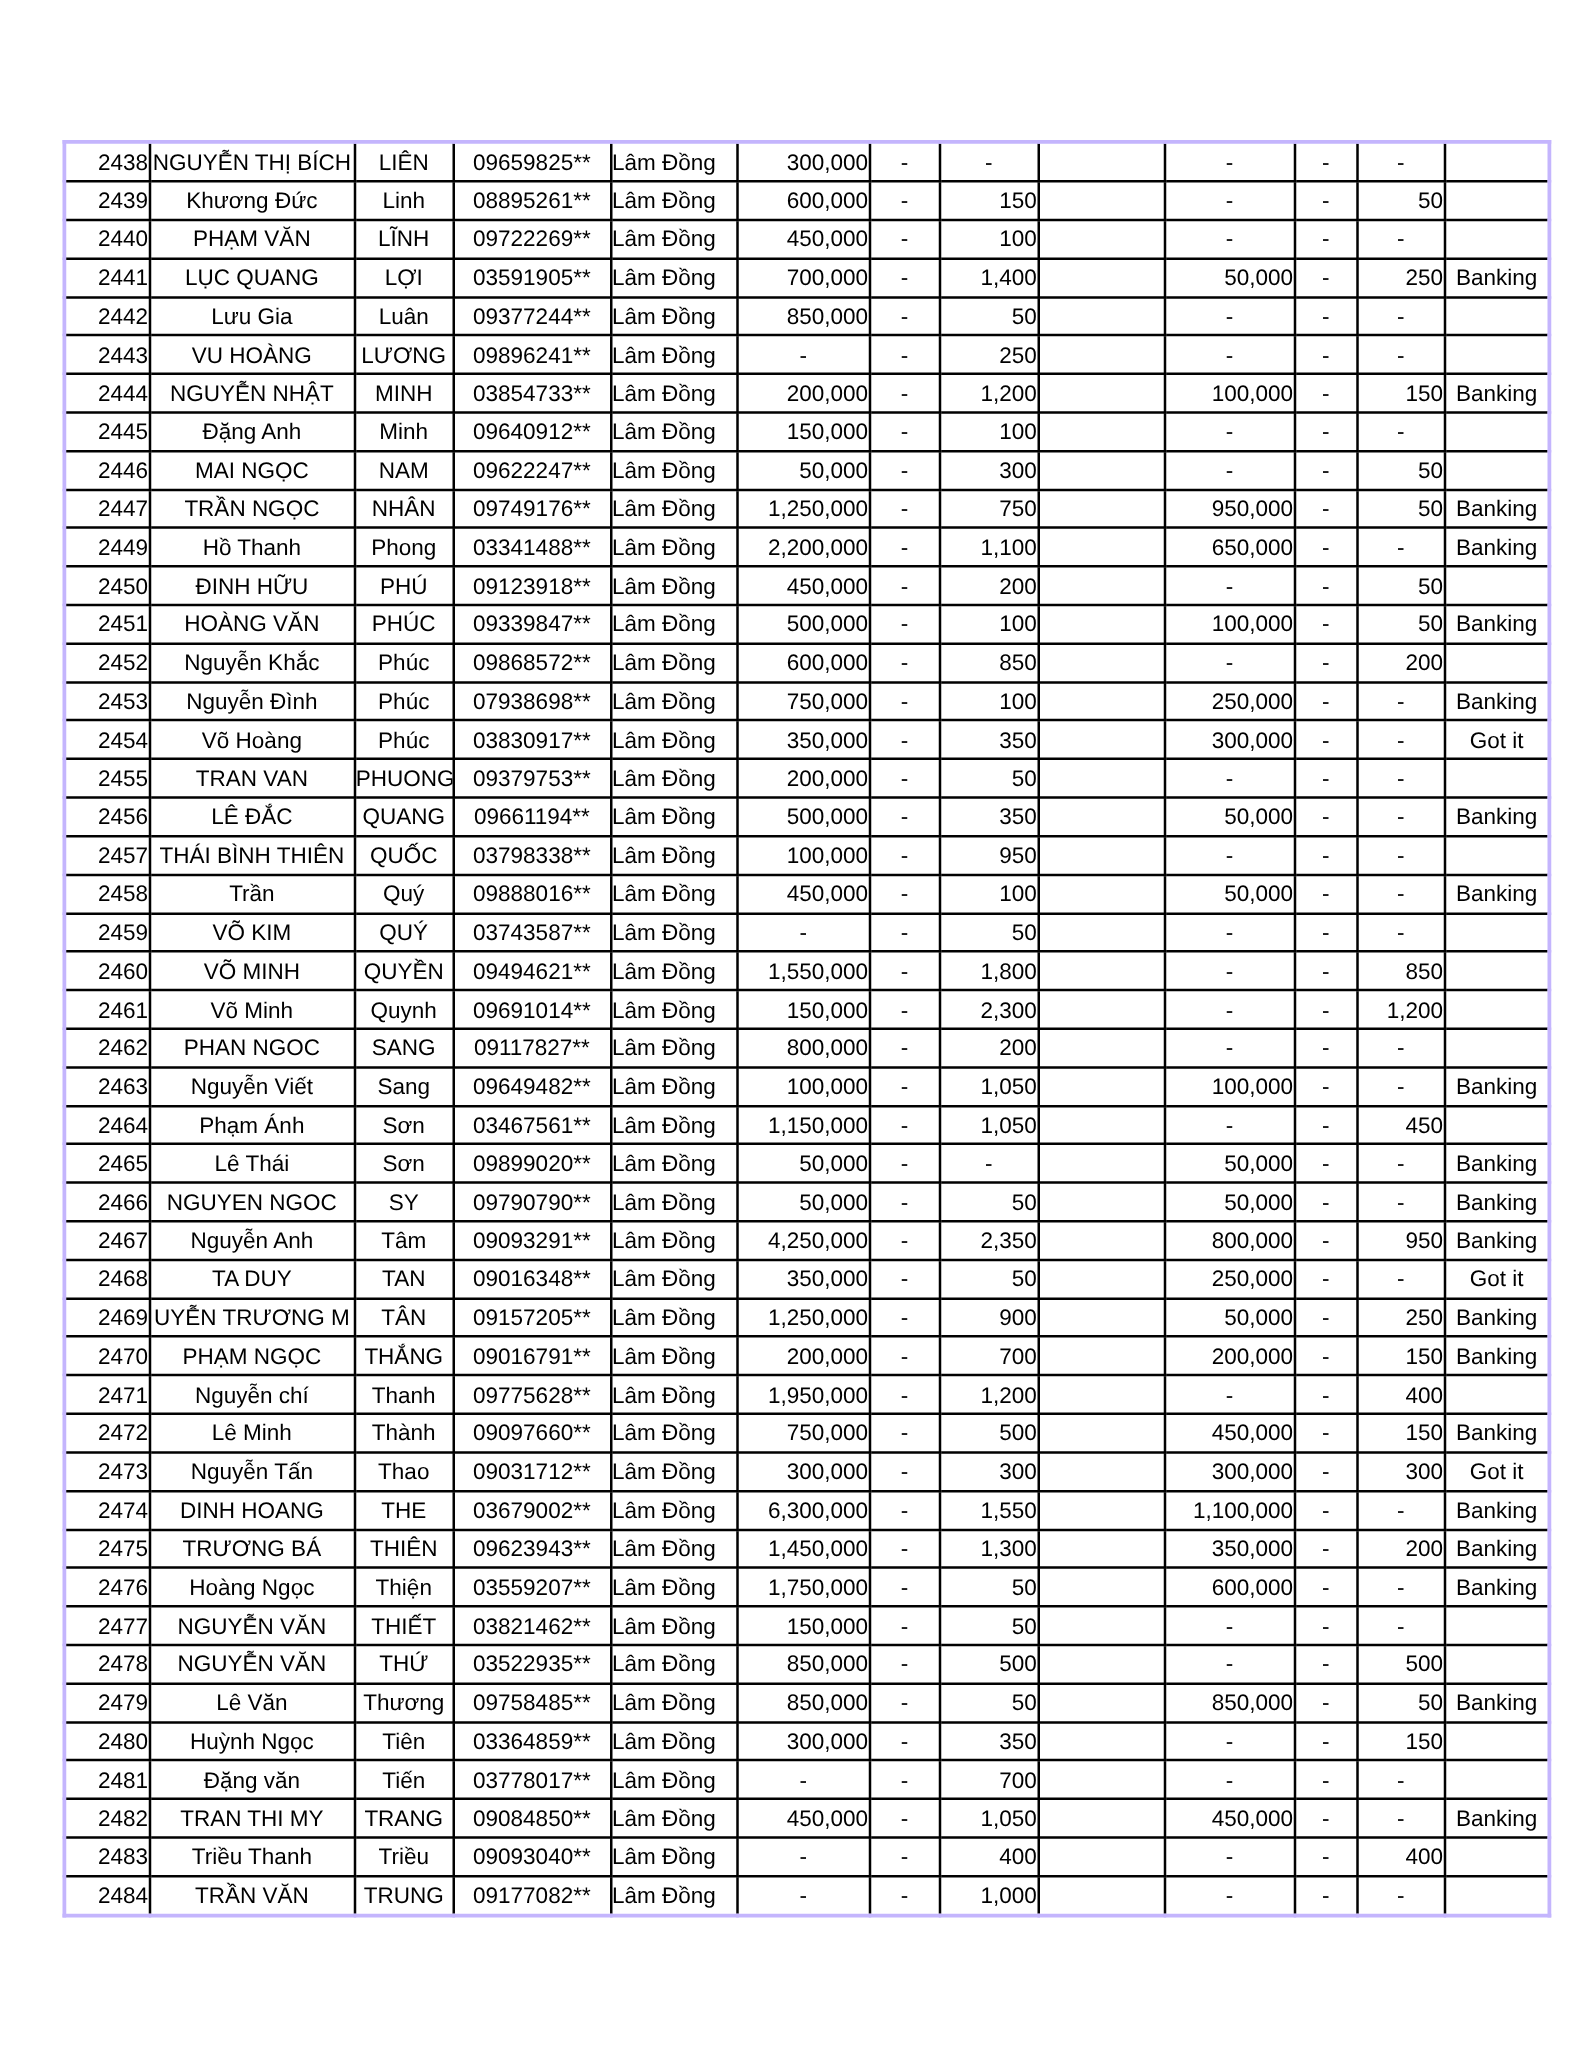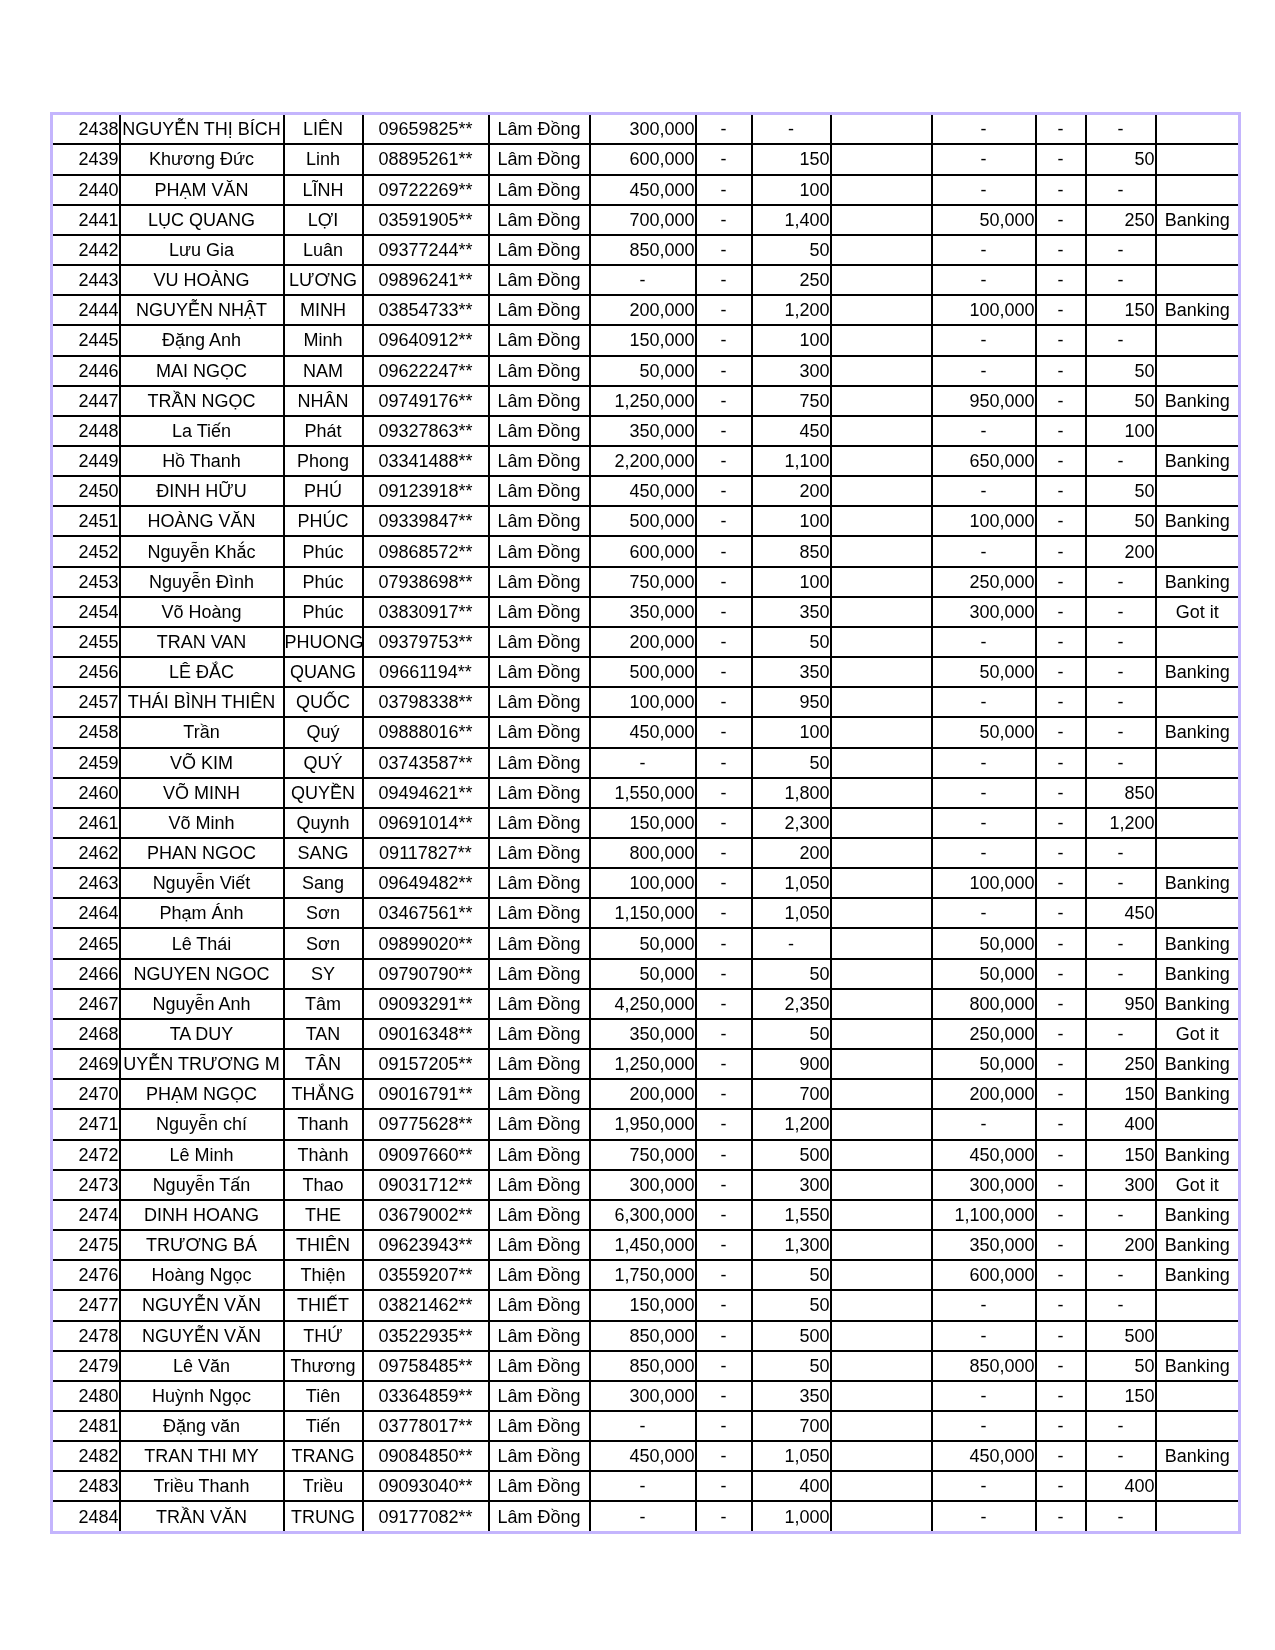--- a/index.html
+++ b/index.html
@@ -33,21 +33,21 @@
   col.w-phone{width:126px} col.w-prov{width:101px} col.w-a1{width:106px}
   col.w-d1{width:56px} col.w-a2{width:79px} col.w-blank{width:101px}
   col.w-a3{width:104px} col.w-d2{width:50px} col.w-a4{width:70px}
   col.w-status{width:84px}
   
   td.col-amount1, td.col-amount3 { border-left:3px solid #000; }
   
   td.col-id        { text-align:right; padding-right:6px; font-size:19px; }
   td.col-first_name, td.col-last_name { text-align:center; }
   td.col-phone     { text-align:center; font-size:19px; }
-  td.col-province  { text-align:center; font-size:19px; }
+  td.col-province  { text-align:left; font-size:19px; }
   td.col-amount1, td.col-amount3 { text-align:right; padding-right:8px; font-size:16px; }
   td.col-amount2, td.col-amount4 { text-align:right; padding-right:9px; font-size:17px; }
   td.col-dash1, td.col-dash2 { text-align:center; font-size:17px; }
   td.col-status    { text-align:center; padding-left:5px; font-size:17px; }
   
   td.dash-val { text-align:center; padding:0; }
 </style>
 </head>
 <body>
 
@@ -212,35 +212,20 @@
         <td class="col-amount1">1,250,000</td>
         <td class="col-dash1 dash-val">-</td>
         <td class="col-amount2">750</td>
         <td class="col-blank"></td>
         <td class="col-amount3">950,000</td>
         <td class="col-dash2 dash-val">-</td>
         <td class="col-amount4">50</td>
         <td class="col-status">Banking</td>
       </tr>
       <tr>
-        <td class="col-id">2448</td>
-        <td class="col-first_name">La Tiến</td>
-        <td class="col-last_name">Phát</td>
-        <td class="col-phone">09327863**</td>
-        <td class="col-province">Lâm Đồng</td>
-        <td class="col-amount1">350,000</td>
-        <td class="col-dash1 dash-val">-</td>
-        <td class="col-amount2">450</td>
-        <td class="col-blank"></td>
-        <td class="col-amount3 dash-val">-</td>
-        <td class="col-dash2 dash-val">-</td>
-        <td class="col-amount4">100</td>
-        <td class="col-status"></td>
-      </tr>
-      <tr>
         <td class="col-id">2449</td>
         <td class="col-first_name">Hồ Thanh</td>
         <td class="col-last_name">Phong</td>
         <td class="col-phone">03341488**</td>
         <td class="col-province">Lâm Đồng</td>
         <td class="col-amount1">2,200,000</td>
         <td class="col-dash1 dash-val">-</td>
         <td class="col-amount2">1,100</td>
         <td class="col-blank"></td>
         <td class="col-amount3">650,000</td>

